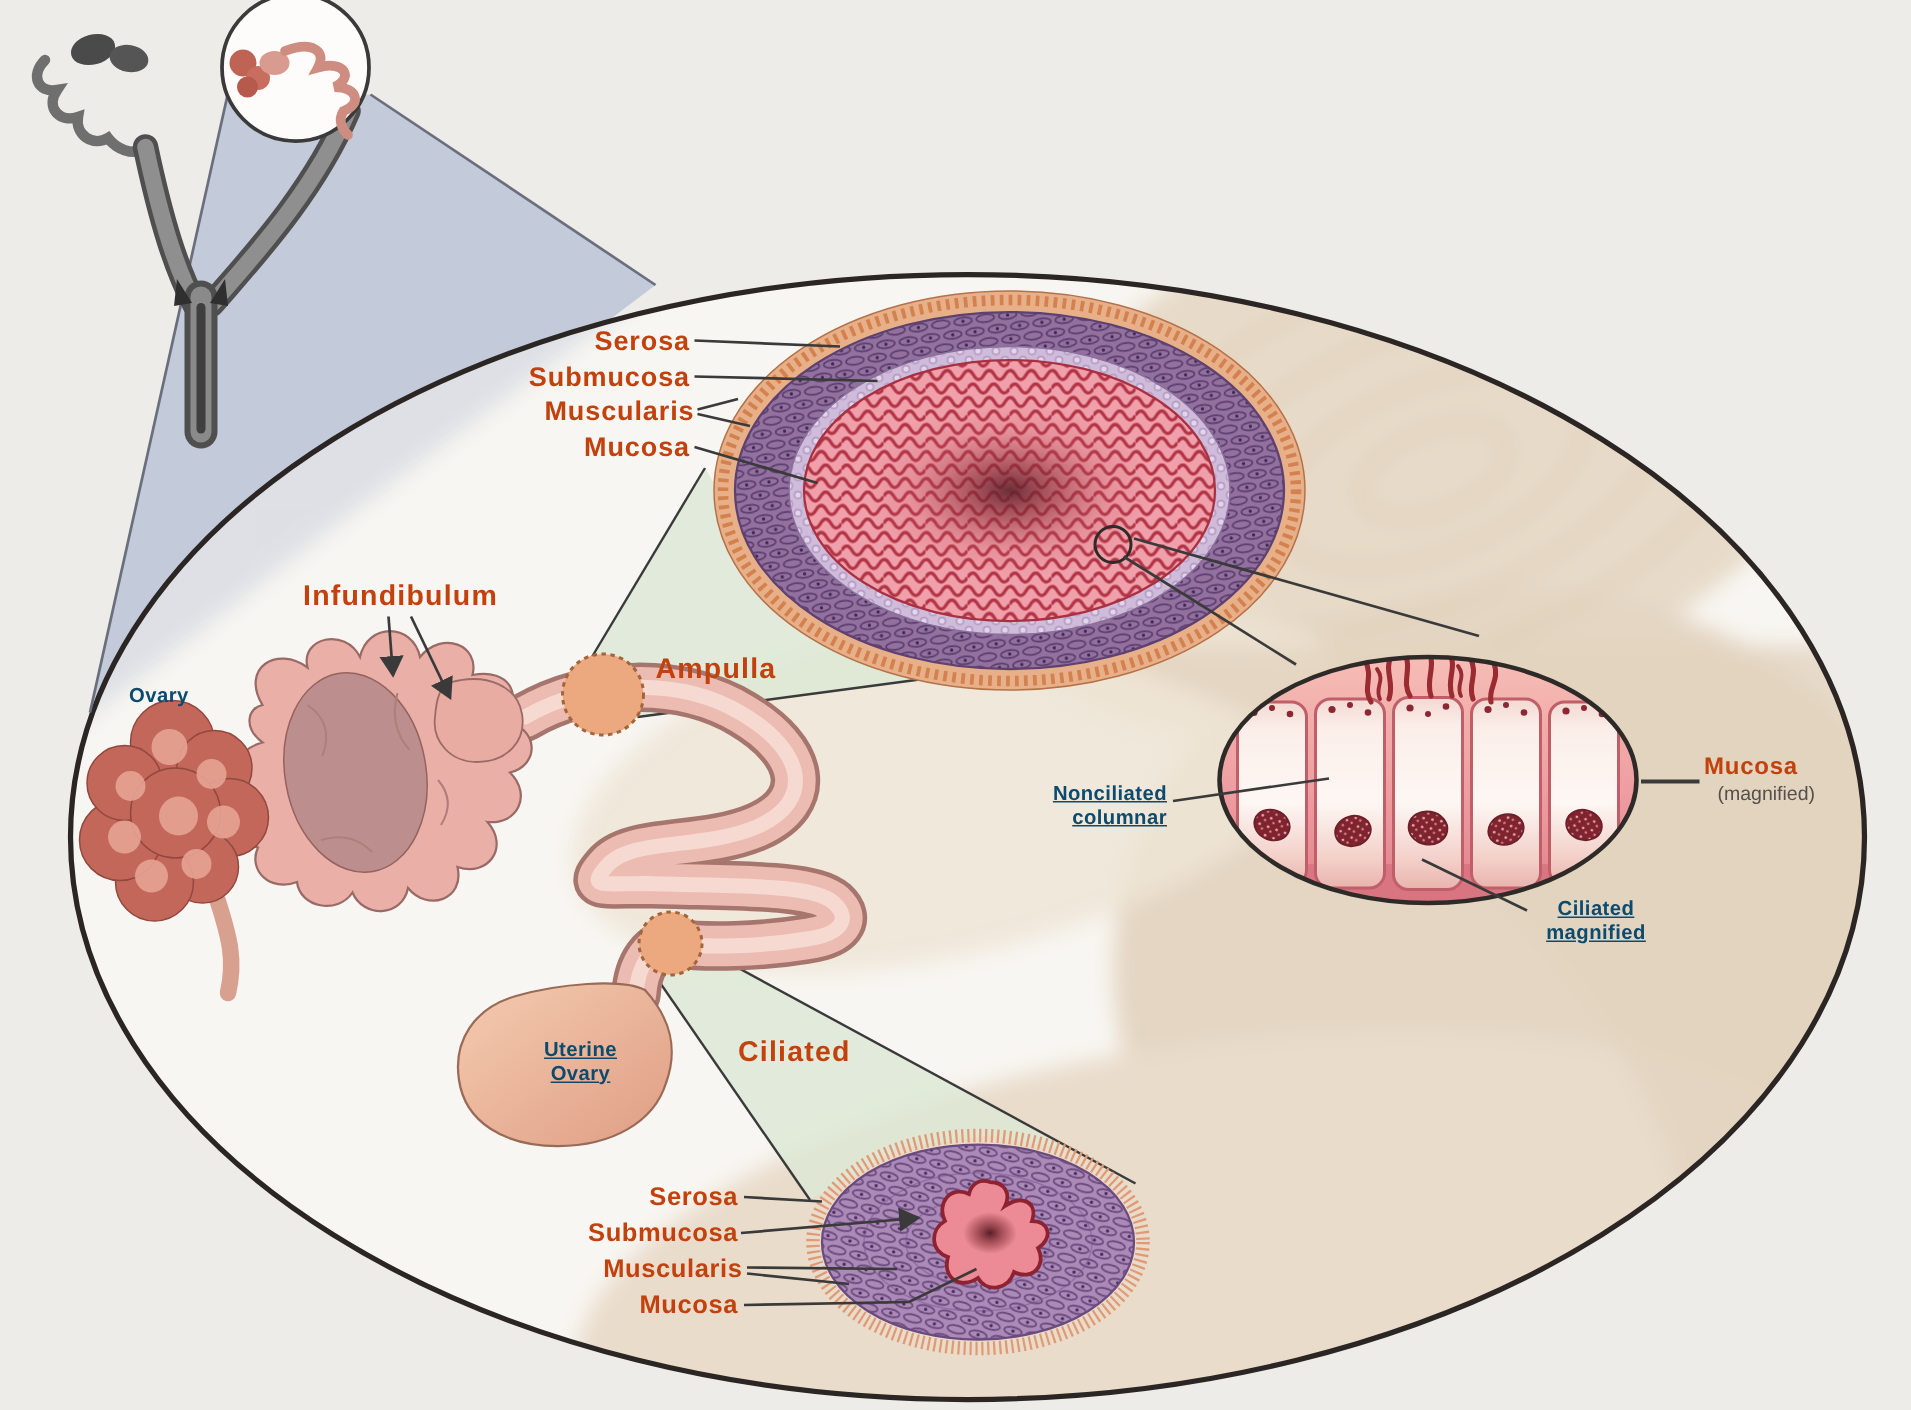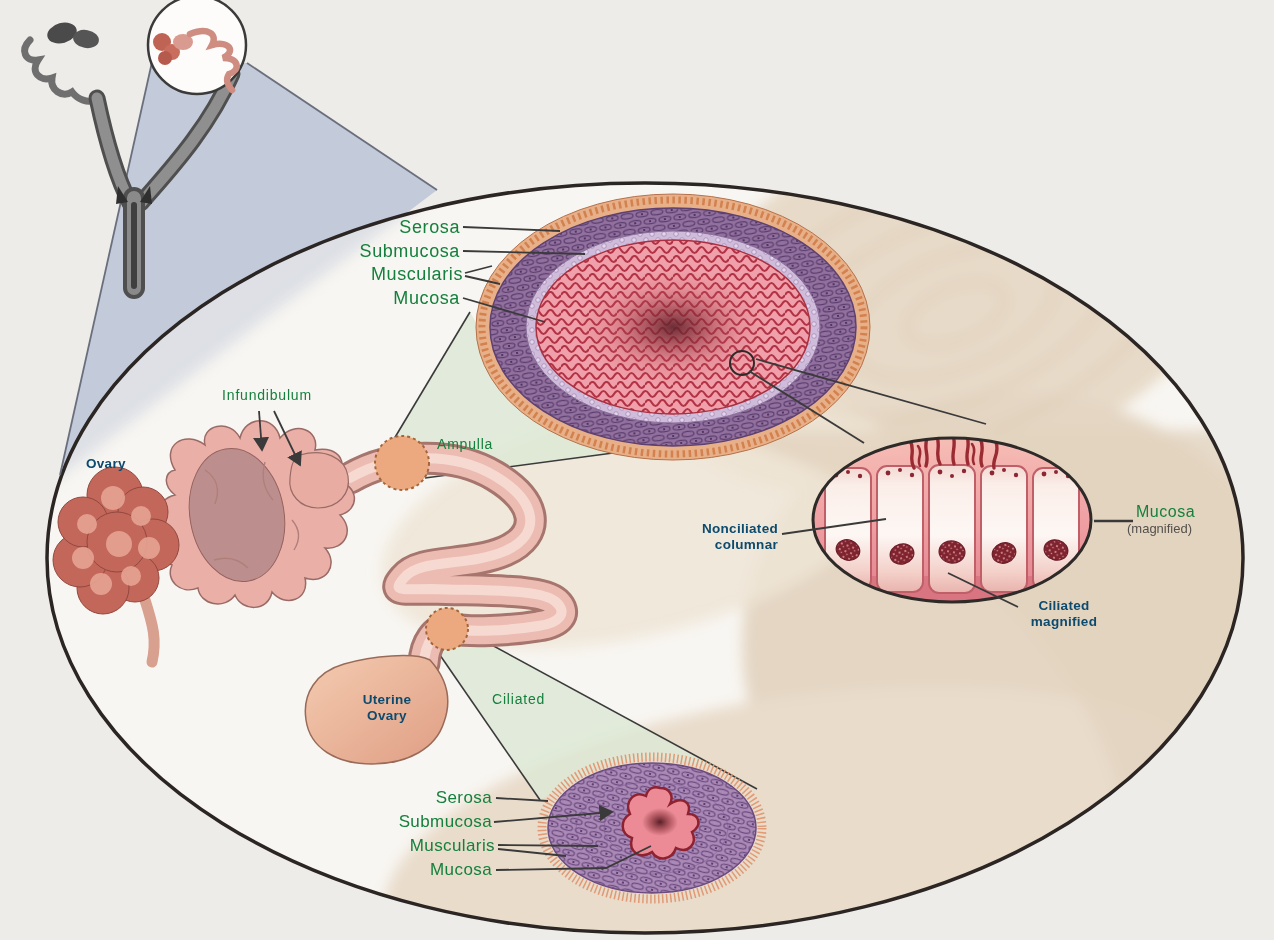--- a/index.html
+++ b/index.html
@@ -1,27 +1,27 @@
 <!DOCTYPE html>
 <html><head>
 <meta charset="utf-8">
 <style>
   html,body{margin:0;padding:0;background:#e4e2df;}
   #stage{position:relative;width:1274px;height:940px;background:#eeece8;overflow:hidden;
          font-family:"Liberation Sans",sans-serif;}
   #art{position:absolute;left:0;top:0;}
-  .lbl{position:absolute;color:#15803d;font-weight:normal;white-space:nowrap;line-height:1.15;}
+  .lbl{position:absolute;color:#c2410c;font-weight:bold;white-space:nowrap;line-height:1.15;}
   .layer-lbl{font-size:18px;letter-spacing:.6px;text-align:right;}
   .layer-lbl-sm{font-size:17px;letter-spacing:.4px;text-align:right;}
-  .region-lbl{font-size:14px;letter-spacing:.8px;}
+  .region-lbl{font-size:19px;letter-spacing:.8px;}
   .minor-lbl{font-size:13.5px;font-weight:bold;color:#0c4a6e;letter-spacing:.3px;}
-  .wrap{white-space:normal;}
+  .wrap{white-space:normal;text-decoration:underline;}
   .ctr{text-align:center;}
   .rgt{text-align:right;}
-  .sub-lbl{font-size:13px;font-weight:normal;color:#54504c;}
+  .sub-lbl{font-size:13px;font-weight:normal;color:#54504c;margin-left:18px;}
 </style>
 </head>
 <body>
 
 <div id="stage">
 
 <svg id="art" width="1274" height="940" viewBox="0 0 1274 940">
 <defs>
   <clipPath id="ovalClip">
           <ellipse cx="645" cy="558" rx="598" ry="375"></ellipse>

